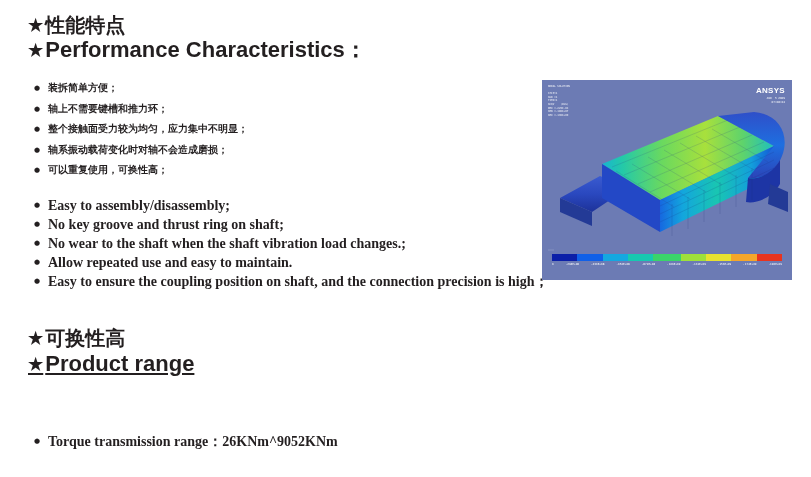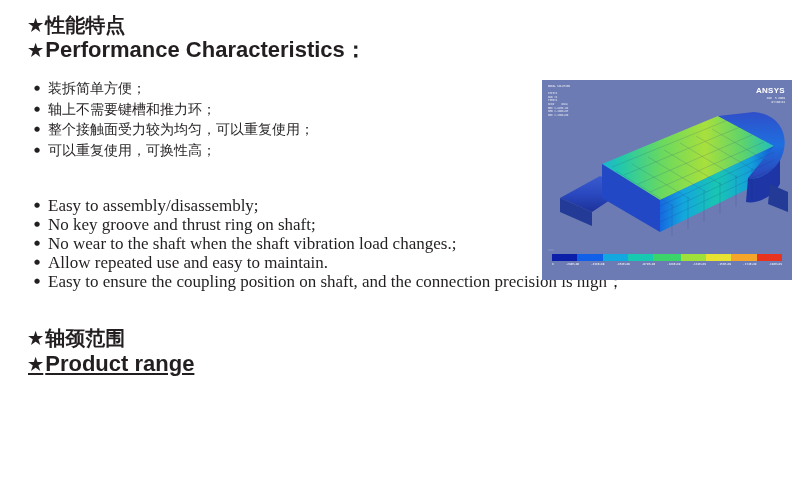--- a/index.html
+++ b/index.html
@@ -65,28 +65,30 @@
   }
   .bullet-list li::before {
     content: "\25CF";
     position: absolute;
     left: 0;
     top: 0;
     font-size: 7px;
     line-height: inherit;
   }
   .cn-list li {
-    font-size: 14px;
+    font-size: 10px;
     line-height: 20.5px;
     font-family: "DejaVu Sans", "Liberation Sans", sans-serif;
+    font-weight: bold;
   }
   .en-list li {
-    font-size: 17px;
+    font-size: 14px;
     line-height: 19px;
     font-family: "Liberation Serif", serif;
+    font-weight: bold;
   }
   .en-list li::before {
     font-family: "DejaVu Sans", sans-serif;
     top: 0px;
   }
 
   #perf-cn { top: 78px; }
   #perf-en { top: 196px; }
   #range-cn { top: 392px; }
   #range-en { top: 432px; }
@@ -193,21 +195,22 @@
   <div class="section-heading heading-cn" id="h1-cn">
     <span class="star">★</span><span>性能特点</span>
   </div>
   <div class="section-heading heading-en" id="h1-en">
     <span class="star">★</span><span>Performance Characteristics：</span>
   </div>
 
   <ul class="bullet-list cn-list" id="perf-cn">
     <li>装拆简单方便；</li>
     <li>轴上不需要键槽和推力环；</li>
-    <li>整个接触面受力较为均匀，可以重复使用；</li>
+    <li>整个接触面受力较为均匀，应力集中不明显；</li>
+    <li>轴系振动载荷变化时对轴不会造成磨损；</li>
     <li>可以重复使用，可换性高；</li>
   </ul>
 
   <ul class="bullet-list en-list" id="perf-en">
     <li>Easy to assembly/disassembly;</li>
     <li>No key groove and thrust ring on shaft;</li>
     <li>No wear to the shaft when the shaft vibration load changes.;</li>
     <li>Allow repeated use and easy to maintain.</li>
     <li>Easy to ensure the coupling position on shaft, and the connection precision is high；</li>
   </ul>
@@ -312,23 +315,24 @@
         <span>.109E+09</span>
         <span>.131E+09</span>
         <span>.153E+09</span>
         <span>.174E+09</span>
         <span>.196E+09</span>
       </div>
     </div>
   </div>
 
   <div class="section-heading heading-cn" id="h2-cn">
-    <span class="star">★</span><span>轴颈范围</span>
+    <span class="star">★</span><span>可换性高</span>
   </div>
   <div class="section-heading heading-en" id="h2-en">
     <span class="star">★</span><span>Product range</span>
   </div>
 
 
   <ul class="bullet-list en-list" id="range-en">
+    <li>Torque transmission range：26KNm^9052KNm</li>
   </ul>
 
 </div>
 
 </body></html>

